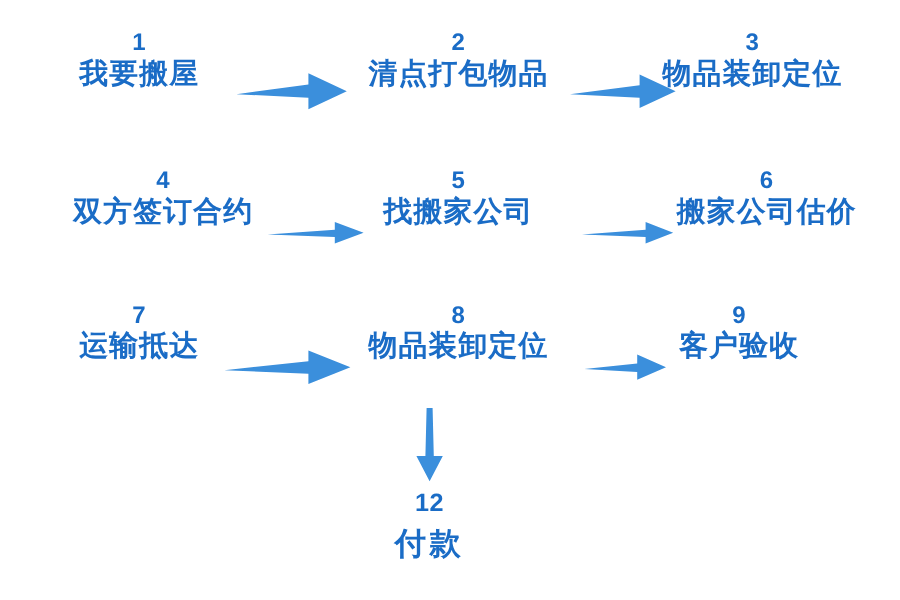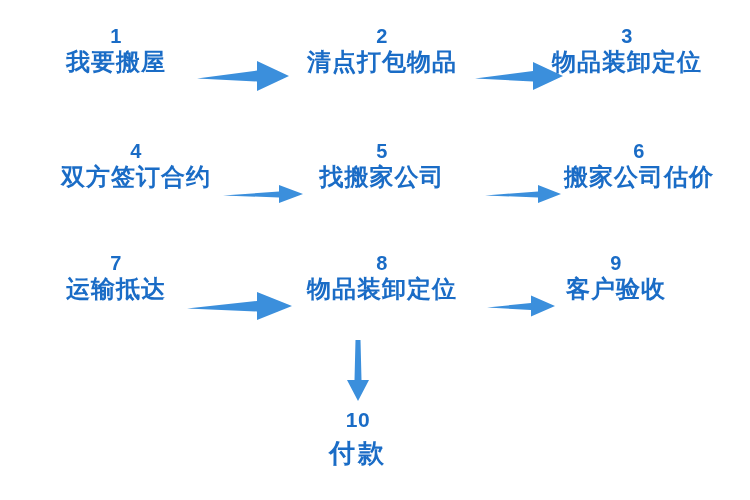--- a/index.html
+++ b/index.html
@@ -144,17 +144,17 @@
     <div class="step-label">客户验收</div>
   </div>
 
   <div class="arrow" style="left:358px; top:371px;">
     <svg width="34" height="66" viewBox="0 0 34 66" aria-hidden="true">
       <path d="M14.5 2 L19.5 2 L20.5 42 L28 42 L17 63 L6 42 L13.5 42 Z" fill="#3B8FDC"></path>
     </svg>
   </div>
 
   <div class="step final" style="left:358px; top:408px;">
-    <div class="step-num">10</div>
+    <div class="step-num">12</div>
     <div class="step-label">付款</div>
   </div>
 
 </div>
 
 </body></html>

